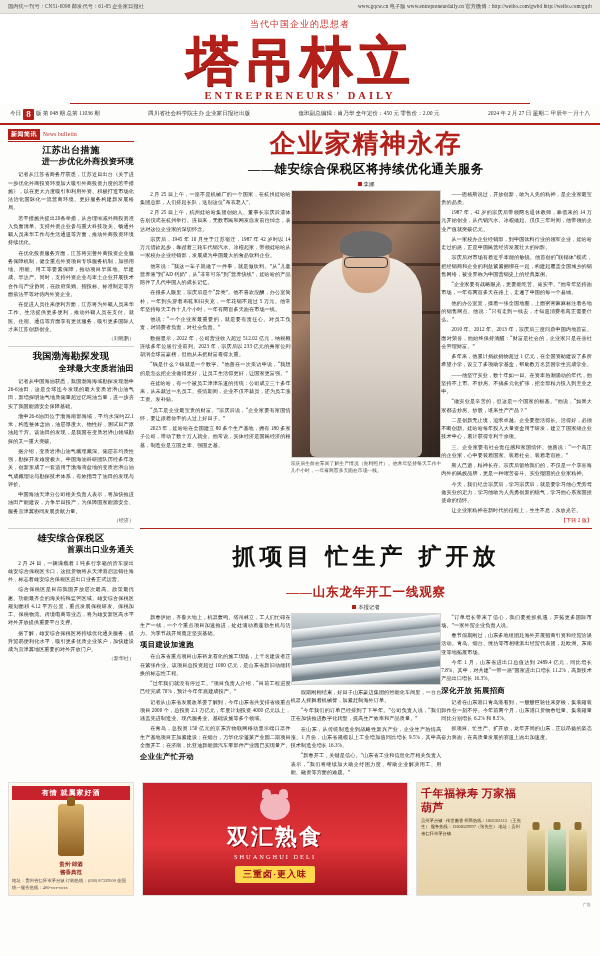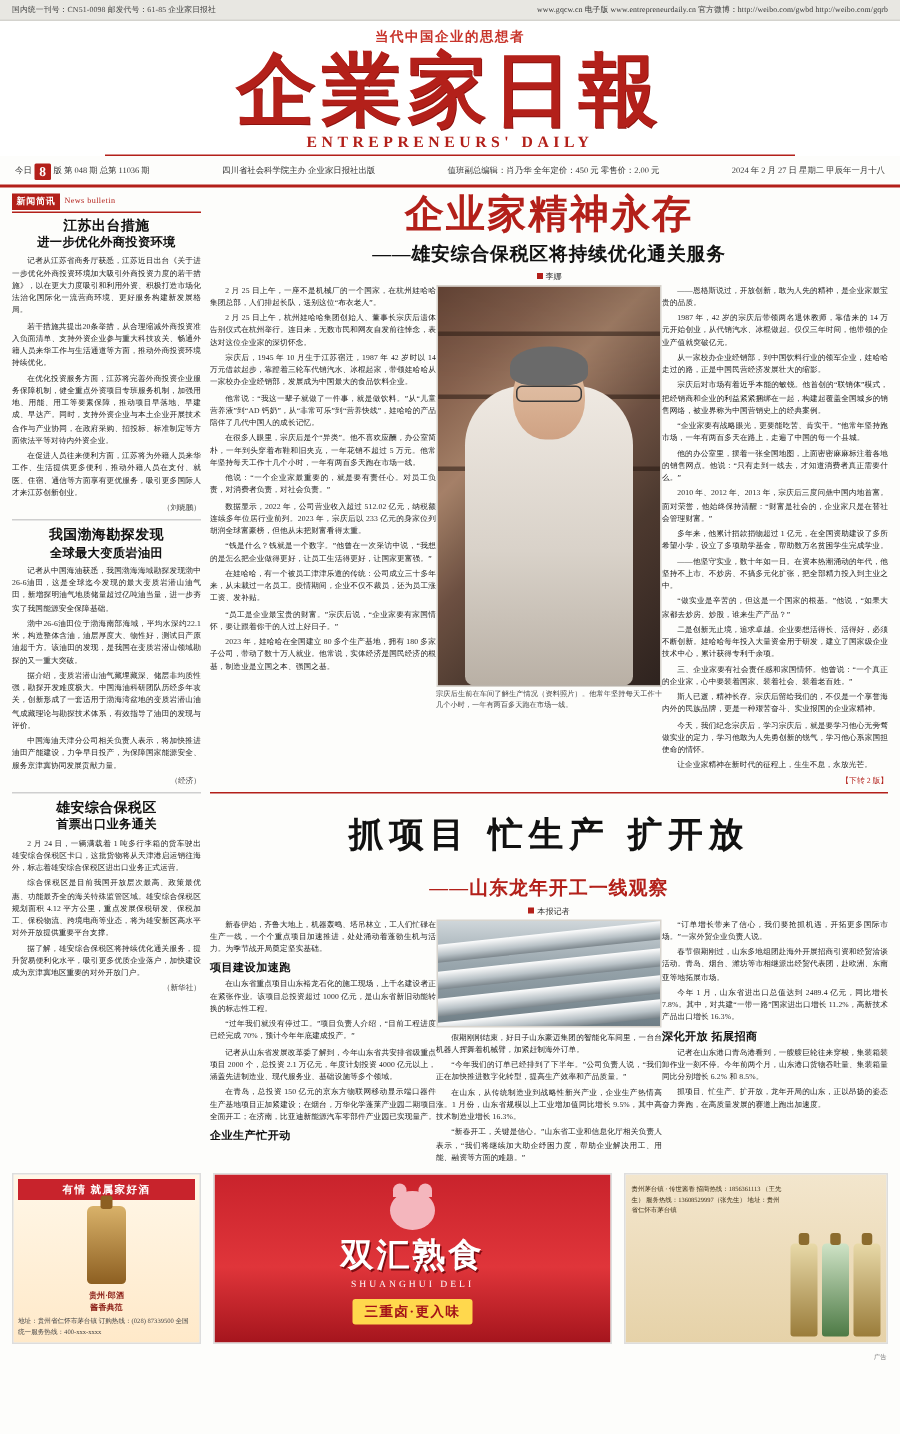--- a/index.html
+++ b/index.html
@@ -35,21 +35,21 @@
   
   .masthead {
     position: relative;
     background: #ffffff;
     padding-top: 4px;
   }
   .slogan {
     text-align: center;
     font-size: 9px;
     color: #c8352c;
-    font-weight: bold;
+    font-weight: normal;
     letter-spacing: 1px;
     font-family: "Liberation Serif", serif;
   }
   .title-zone {
     position: relative;
     text-align: center;
     padding: 2px 0 0 0;
   }
   .paper-title {
     font-size: 53px;
@@ -148,21 +148,21 @@
     color: #111;
     text-align: center;
     line-height: 1.25;
     letter-spacing: 0.4px;
     margin: 3px 0 1px 0;
   }
   .lead-h2 {
     font-size: 8.2px;
     font-weight: bold;
     color: #111;
-    text-align: center;
+    text-align: right;
     line-height: 1.25;
     letter-spacing: 0.2px;
     margin: 0 0 3px 0;
   }
   .body-text {
     font-size: 5.1px;
     line-height: 1.62;
     color: #222;
     text-align: justify;
     text-justify: inter-character;
@@ -422,21 +422,21 @@
 <div id="page">
 
   <div class="topbar">
     <div class="left">国内统一刊号：CN51-0098    邮发代号：61-85    企业家日报社</div>
     <div class="right">www.gqcw.cn  电子版  www.entrepreneurdaily.cn  官方微博：http://weibo.com/gwbd  http://weibo.com/gqrb</div>
   </div>
 
   <div class="masthead">
     <div class="slogan">当代中国企业的思想者</div>
     <div class="title-zone">
-      <div class="paper-title">企業家日報</div>
+      <div class="paper-title">塔吊林立</div>
       <div class="paper-title-en">ENTREPRENEURS' DAILY</div>
       <div class="title-rule"></div>
     </div>
   </div>
 
   <div class="infostrip">
     <div class="seg daybox">
       <span>今日</span>
       <span class="daynum">8</span>
       <span>版  第 048 期  总第 11036 期</span>
@@ -632,20 +632,22 @@
 
     <div class="ad ad-mid">
       <div class="pig"></div>
       <div class="brand">双汇熟食</div>
       <div class="brand-en">SHUANGHUI DELI</div>
       <div class="tag">三重卤·更入味</div>
     </div>
 
     <div class="ad ad-right">
       <div class="txt">
+        <div class="t1">千年福禄寿
+万家福葫芦</div>
         <div class="fine">贵州茅台镇 · 传世酱香
 招商热线：1856361113 （王先生）
 服务热线：13608529997（张先生）
 地址：贵州省仁怀市茅台镇</div>
       </div>
       <div class="bottles">
         <div class="b"></div>
         <div class="b green"></div>
         <div class="b"></div>
       </div>

